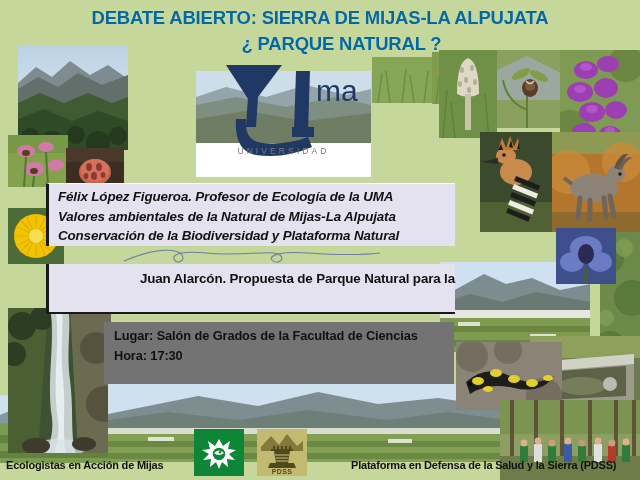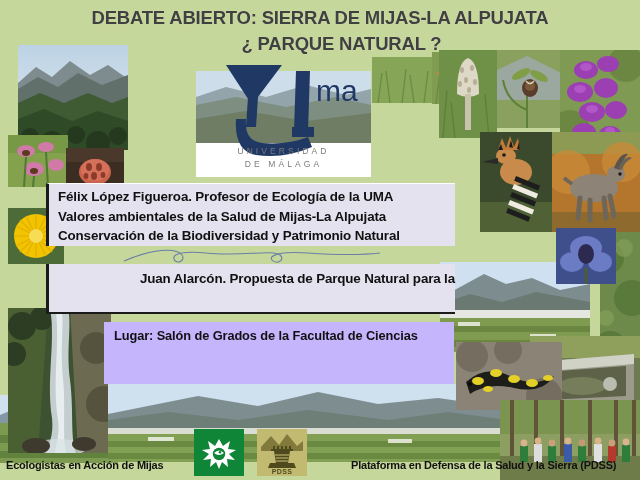--- a/index.html
+++ b/index.html
@@ -10,21 +10,21 @@
   }
   #poster{position:relative;width:640px;height:480px;background:#c6d79b;overflow:hidden;}
 
   
   .photo{position:absolute;overflow:hidden;background:#9aab7e;}
   .photo .ph{position:absolute;inset:0;}
 
   
   .title{
     position:absolute;left:0;top:0;width:640px;
-    text-align:center;color:#404040;
+    text-align:center;color:#0369a1;
     font-weight:bold;font-size:18.5px;letter-spacing:-0.2px;
     line-height:26px;z-index:40;
     text-shadow:0 0 1px rgba(255,255,255,.45);
   }
   .title .l1{display:block;margin-top:5px;}
   .title .l2{display:block;padding-left:43px;}
 
   
   #uma{position:absolute;left:196px;top:57px;width:203px;height:120px;z-index:30;}
   #uma .umaphoto{position:absolute;left:0;top:14px;width:175px;height:72px;overflow:hidden;}
@@ -35,27 +35,27 @@
     color:#7b7b7b;font-size:8.5px;letter-spacing:3.1px;line-height:13px;
   }
 
   
   .panel{position:absolute;z-index:35;}
   .panel .body{
     font-weight:bold;color:#111;
   }
   #panel1{left:46px;top:183px;width:406px;height:62px;
     background:#e4e2ef;border-left:3px solid #1a1a1a;border-top:1px solid #fff;}
-  #panel1 .body{padding:3px 4px 0 9px;font-size:13.4px;line-height:19.5px;letter-spacing:-0.15px;}
+  #panel1 .body{padding:3px 4px 0 9px;font-size:13.4px;line-height:19.5px;letter-spacing:-0.15px;font-style:italic;}
 
   #panel2{left:46px;top:264px;width:406px;height:48px;
     background:#e4e2ef;border-left:3px solid #1a1a1a;border-bottom:2px solid #1a1a1a;text-align:right;}
   #panel2 .body{padding:5px 0 0 13px;font-size:13.4px;line-height:20px;letter-spacing:-0.15px;}
 
-  #panel3{left:104px;top:322px;width:350px;height:62px;background:#c4b5fd;}
+  #panel3{left:104px;top:322px;width:350px;height:62px;background:#737373;}
   #panel3 .body{padding:4px 0 0 10px;font-size:12.8px;line-height:19.5px;letter-spacing:-0.1px;}
 
   
   #squiggle{position:absolute;left:122px;top:247px;width:260px;height:22px;z-index:36;}
 
   
   .footlabel{
     position:absolute;z-index:45;color:#111;font-weight:bold;font-size:11px;
     letter-spacing:-0.2px;white-space:nowrap;
   }
@@ -497,52 +497,52 @@
         <path d="M30 8 L86 8 L56 48 Z"></path>
         <path d="M52 40 L62 40 L60 70 L50 70 Z"></path>
         <path d="M50 62 Q48 84 66 86 Q92 88 112 80 L116 90 Q88 102 60 98 Q38 94 40 62 Z"></path>
         <path d="M100 14 L114 14 L112 74 L98 74 Z"></path>
         <path d="M96 70 L118 70 L118 80 L96 80 Z"></path>
       </g>
       <text x="120" y="44" font-family="Liberation Sans, sans-serif" font-size="30" fill="#1f3864">ma</text>
     </svg>
     <div class="umatext">
       <div>UNIVERSIDAD</div>
-      <div>DE MÁLAGA</div>
     </div>
   </div>
 
   <div class="title">
     <span class="l1">DEBATE ABIERTO: SIERRA DE MIJAS-LA ALPUJATA</span>
     <span class="l2">¿ PARQUE NATURAL ?</span>
   </div>
 
   <div class="panel" id="panel1">
     <div class="body">
       <div>Félix López Figueroa. Profesor de Ecología de la UMA</div>
-      <div>Valores ambientales de la Salud de Mijas-La Alpujata</div>
-      <div>Conservación de la Biodiversidad y Patrimonio Natural</div>
+      <div>Valores ambientales de la Natural de Mijas-La Alpujata</div>
+      <div>Conservación de la Biodiversidad y Plataforma Natural</div>
     </div>
   </div>
 
   <svg id="squiggle" viewBox="0 0 260 22">
     <path d="M2 14 C30 2 54 0 60 8 C64 14 54 18 52 12 C50 6 64 4 84 6
              C120 10 150 2 158 8 C164 13 154 18 150 13 C146 8 160 4 186 6
              C216 8 240 8 258 6" fill="none" stroke="#6b7fa8" stroke-width="1.1"></path>
   </svg>
 
   <div class="panel" id="panel2">
     <div class="body">
       <div>Juan Alarcón. Propuesta de Parque Natural para la</div>
     </div>
   </div>
 
   <div class="panel" id="panel3">
     <div class="body">
       <div>Lugar: Salón de Grados de la Facultad de Ciencias</div>
+      <div>Hora: 17:30</div>
     </div>
   </div>
 
   <div id="logo-eea">
     <svg viewBox="0 0 50 47">
       <g fill="#ffffff">
         <path d="M25 10 L29 17 L36 12 L34 20 L42 21 L35 25 L41 31 L33 30 L34 38 L28 33 L25 40
                  L22 33 L16 38 L17 30 L9 31 L15 25 L8 21 L16 20 L14 12 L21 17 Z"></path>
       </g>
       <circle cx="25" cy="25" r="6.2" fill="#0f8537"></circle>

